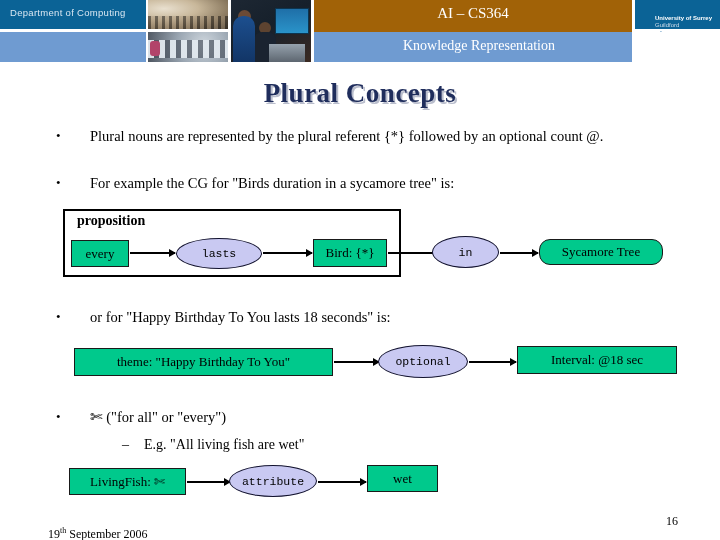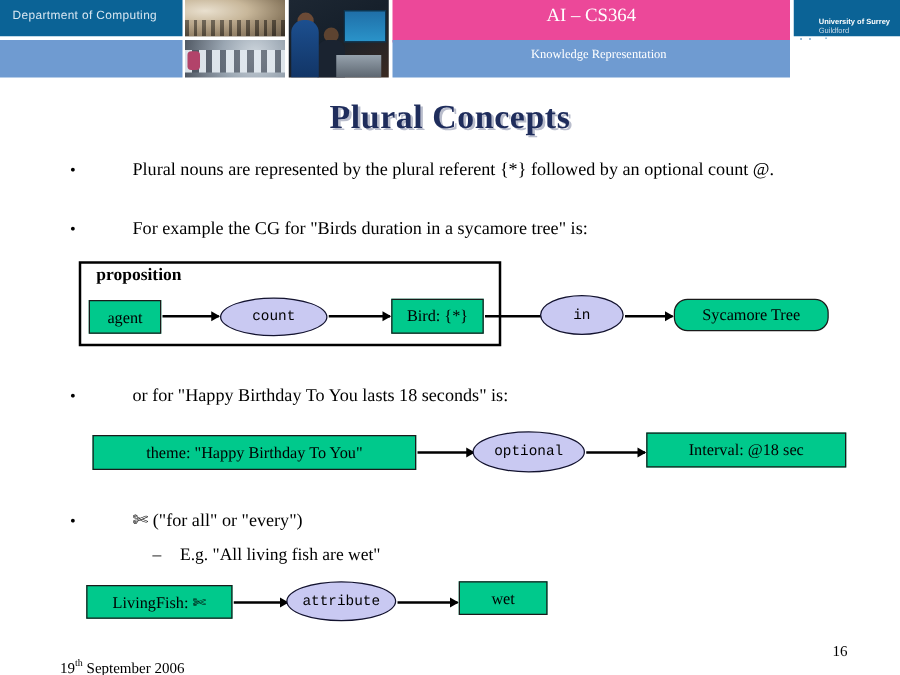--- a/index.html
+++ b/index.html
@@ -115,38 +115,38 @@
   }
   .photo-people .pp-laptop{
     position:absolute; left:38px; top:44px; width:36px; height:18px;
     background: linear-gradient(#96a2ad, #5d6670);
   }
 
   .hdr-title-bar {
     position: absolute;
     left: 314px; top: 0;
     width: 318px; height: 34px;
-    background: #ec4899;
+    background: #a16207;
   }
   .hdr-sub-bar {
     position: absolute;
     left: 314px; top: 32px;
     width: 318px; height: 30px;
     background: #6F9BD1;
   }
   .hdr-title-text, .hdr-sub-text {
     position: absolute;
     left: 0; right: 0;
     text-align: center;
     color: #ffffff;
     font-family: "Liberation Serif", serif;
     white-space: nowrap;
   }
   .hdr-title-text { top: 5px; font-size: 15px; }
-  .hdr-sub-text   { top: 6px; font-size: 10px; padding-left: 12px; }
+  .hdr-sub-text   { top: 6px; font-size: 14px; padding-left: 12px; }
 
   .hdr-logo {
     position: absolute;
     left: 635px; top: 0;
     width: 85px; height: 29px;
     background: #0B6396;
   }
   .hdr-logo-lower {
     position: absolute;
     left: 635px; top: 32px;
@@ -201,21 +201,21 @@
     font-size: 14.5px;
     line-height: 18px;
   }
   .bullet .dot {
     position: absolute;
     left: 0; top: 0;
     font-size: 13px;
   }
   .bullet .btxt {
     display: block;
-    margin-left: 50px;
+    margin-left: 34px;
   }
   .sub-bullet {
     position: absolute;
     font-size: 14px;
   }
   .sub-bullet .dash {
     position: absolute;
     left: 0; top: 0;
   }
   .sub-bullet .stxt {
@@ -392,23 +392,23 @@
 
 <div class="sub-bullet" id="sb1">
   <span class="dash">–</span>
   <span class="stxt">E.g. "All living fish are wet"</span>
 </div>
 
 <div id="prop-box">
   <div id="prop-label">proposition</div>
 </div>
 
-<div class="cbox" id="box-sing">agent</div>
+<div class="cbox" id="box-sing">every</div>
 <div class="arrow" id="arr-1"></div>
-<div class="cell" id="ell-agent">count</div>
+<div class="cell" id="ell-agent">lasts</div>
 <div class="arrow" id="arr-2"></div>
 <div class="cbox" id="box-bird">Bird: {*}</div>
 <div class="plainline" id="line-3"></div>
 <div class="cell" id="ell-in">in</div>
 <div class="arrow" id="arr-4"></div>
 <div class="cbox" id="box-sycamore">Sycamore Tree</div>
 
 <div class="cbox" id="box-theme">theme: "Happy Birthday To You"</div>
 <div class="arrow" id="arr-5"></div>
 <div class="cell" id="ell-duration">optional</div>

